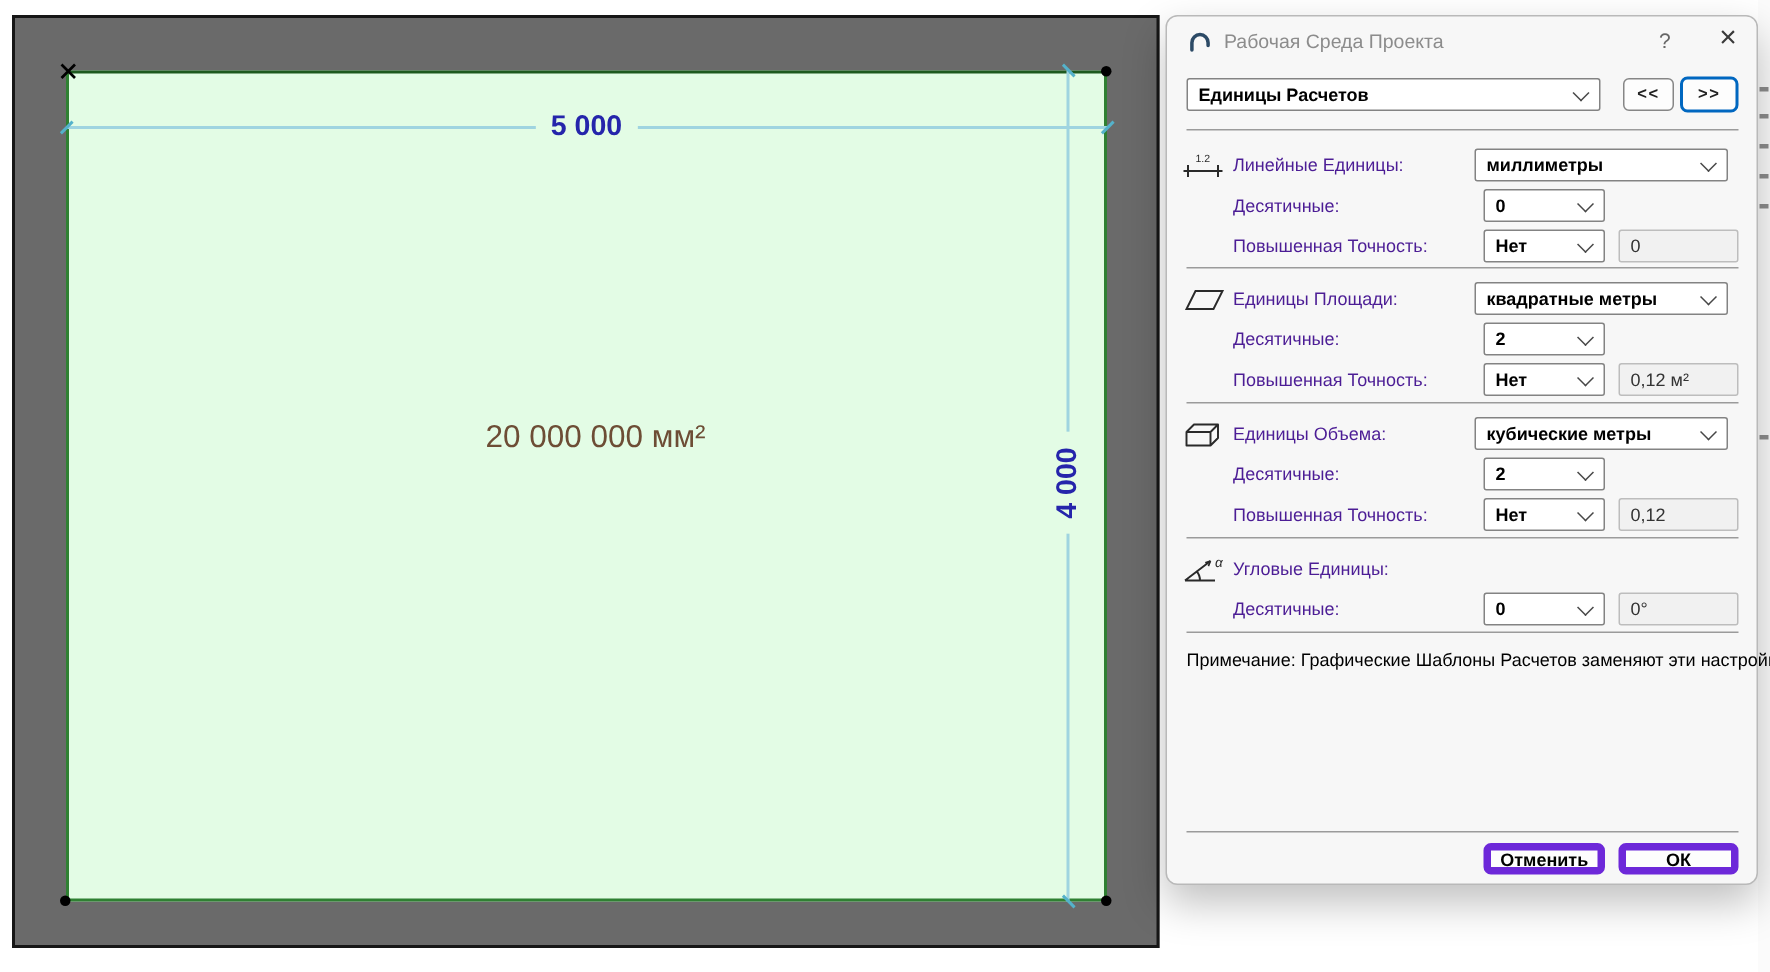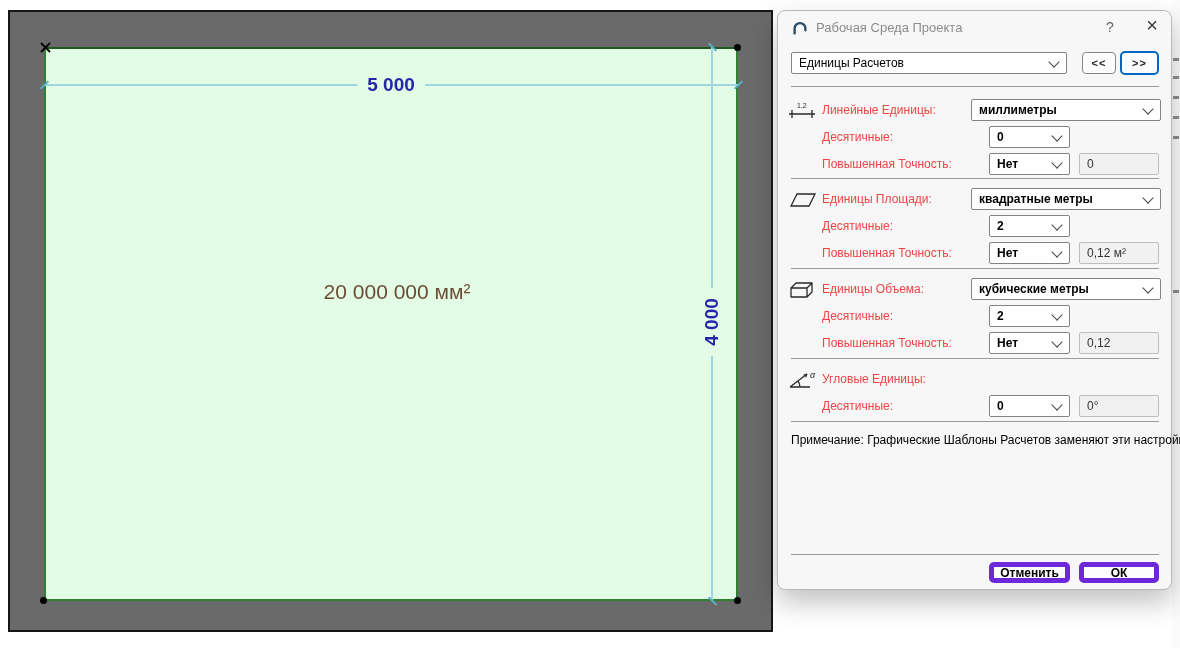--- a/index.html
+++ b/index.html
@@ -32,30 +32,30 @@
     box-shadow:0 12px 28px rgba(0,0,0,.25);box-sizing:border-box;}
   .dlg-title{position:absolute;left:38px;top:9px;font-size:13px;color:#8c8c8c;white-space:nowrap;}
   .logo{position:absolute;left:13px;top:8px;}
   .help{position:absolute;left:328px;top:8px;font-size:14px;color:#666;cursor:default;}
   .close{position:absolute;left:362px;top:3px;font-size:20px;color:#3a3a3a;width:24px;text-align:center;cursor:default;}
   .dd{position:absolute;height:22px;background:#fff;border:1px solid #838383;border-radius:2px;
     box-sizing:border-box;font-size:12px;font-weight:600;color:#000;
     display:flex;align-items:center;justify-content:space-between;padding:0 7px;cursor:default;}
   .chev{width:7px;height:7px;border-right:1.5px solid #474747;border-bottom:1.5px solid #474747;
     transform:rotate(45deg);margin:-3px 1px 0 6px;flex:none;}
-  .dd.main{left:13px;top:41px;width:276px;font-weight:400;gap:40px;}
+  .dd.main{left:13px;top:41px;width:276px;font-weight:700;gap:40px;}
   .navbtn{position:absolute;height:22px;background:#fdfdfd;border:1px solid #868686;border-radius:4px;
     font-family:inherit;font-size:11px;font-weight:700;letter-spacing:1px;color:#222;
     display:flex;align-items:center;justify-content:center;padding:0;cursor:default;}
   .navbtn.prev{left:304px;top:41px;width:34px;}
   .navbtn.next{left:342px;top:40px;width:39px;height:24px;border:2px solid #0067c0;border-radius:5px;}
   .sep{position:absolute;left:13px;width:368px;height:1px;background:#9b9b9b;}
   .sicon{position:absolute;left:10px;}
-  .lbl{position:absolute;left:44px;height:22px;line-height:22px;font-size:12px;color:#ef4444;white-space:nowrap;}
-  .dd.wide{left:193px;width:190px;}
+  .lbl{position:absolute;left:44px;height:22px;line-height:22px;font-size:12px;color:#4c1d95;white-space:nowrap;}
+  .dd.wide{left:205px;width:169px;}
   .dd.small{left:211px;width:81px;}
   .fld{position:absolute;left:301px;width:80px;height:22px;background:#f1f1f1;border:1px solid #bdbdbd;
     border-radius:2px;box-sizing:border-box;font-size:12px;color:#333;
     display:flex;align-items:center;padding:0 7px;}
   .note{position:absolute;left:13px;top:422px;font-size:12px;color:#000;white-space:nowrap;}
   .btn{position:absolute;top:551px;height:21px;background:#fdfdfd;border:5px solid #6d28d9;border-radius:5px;
     font-family:inherit;font-size:12px;font-weight:600;color:#000;
     display:flex;align-items:center;justify-content:center;cursor:default;}
   .btn.cancel{left:211px;width:81px;}
   .btn.ok{left:301px;width:80px;}

